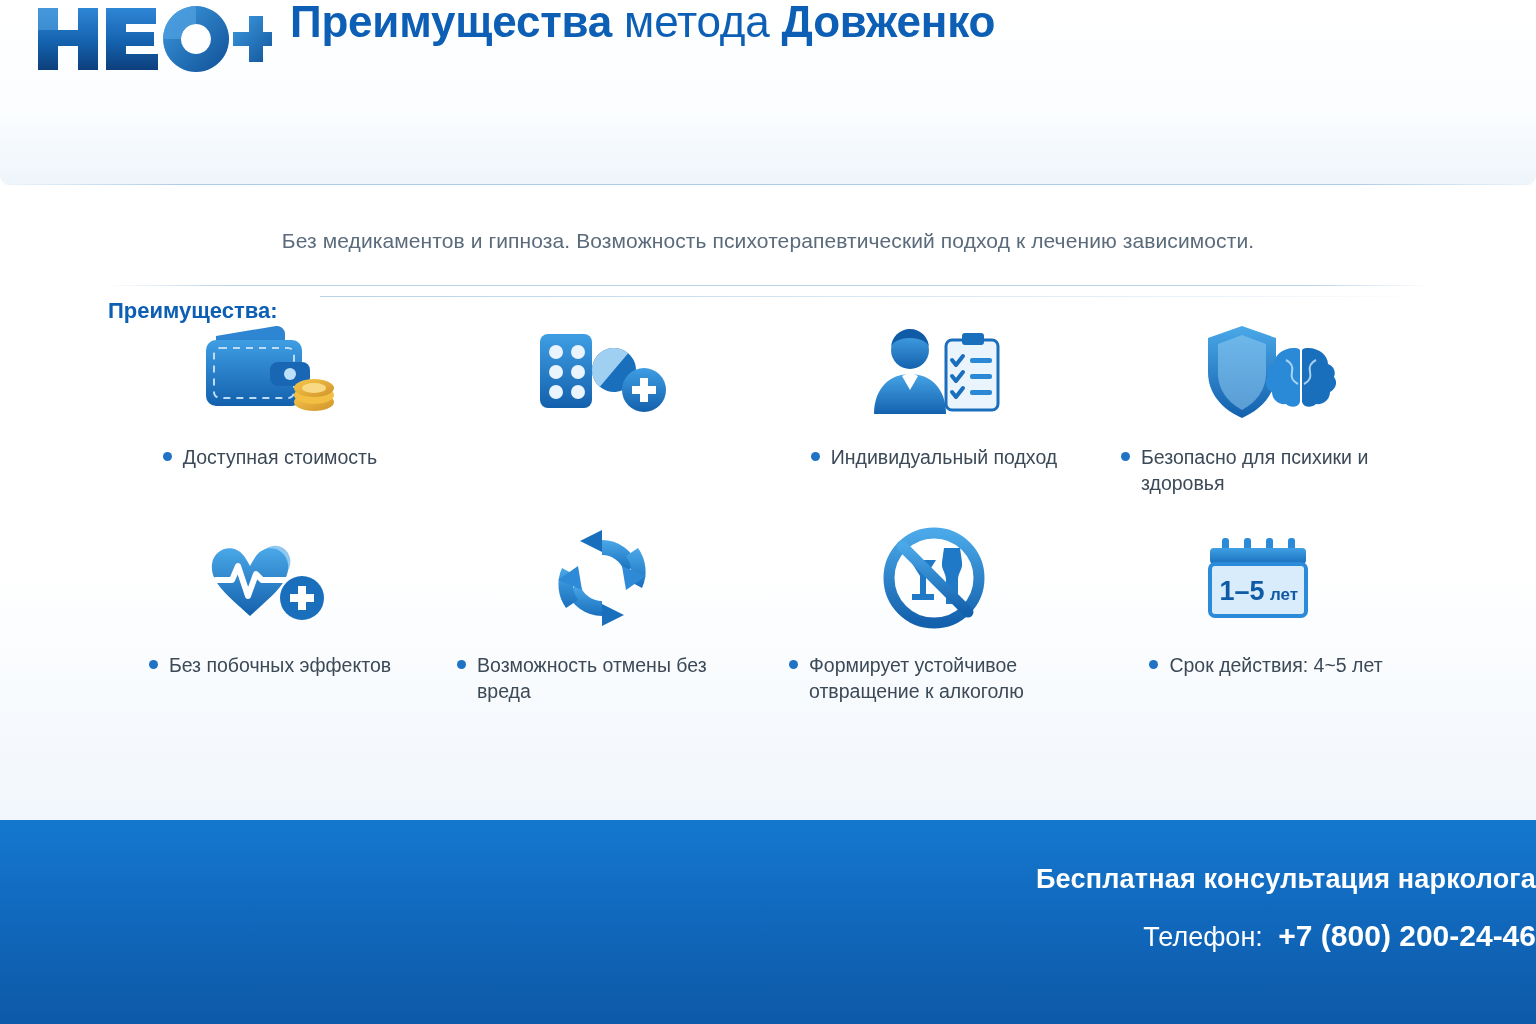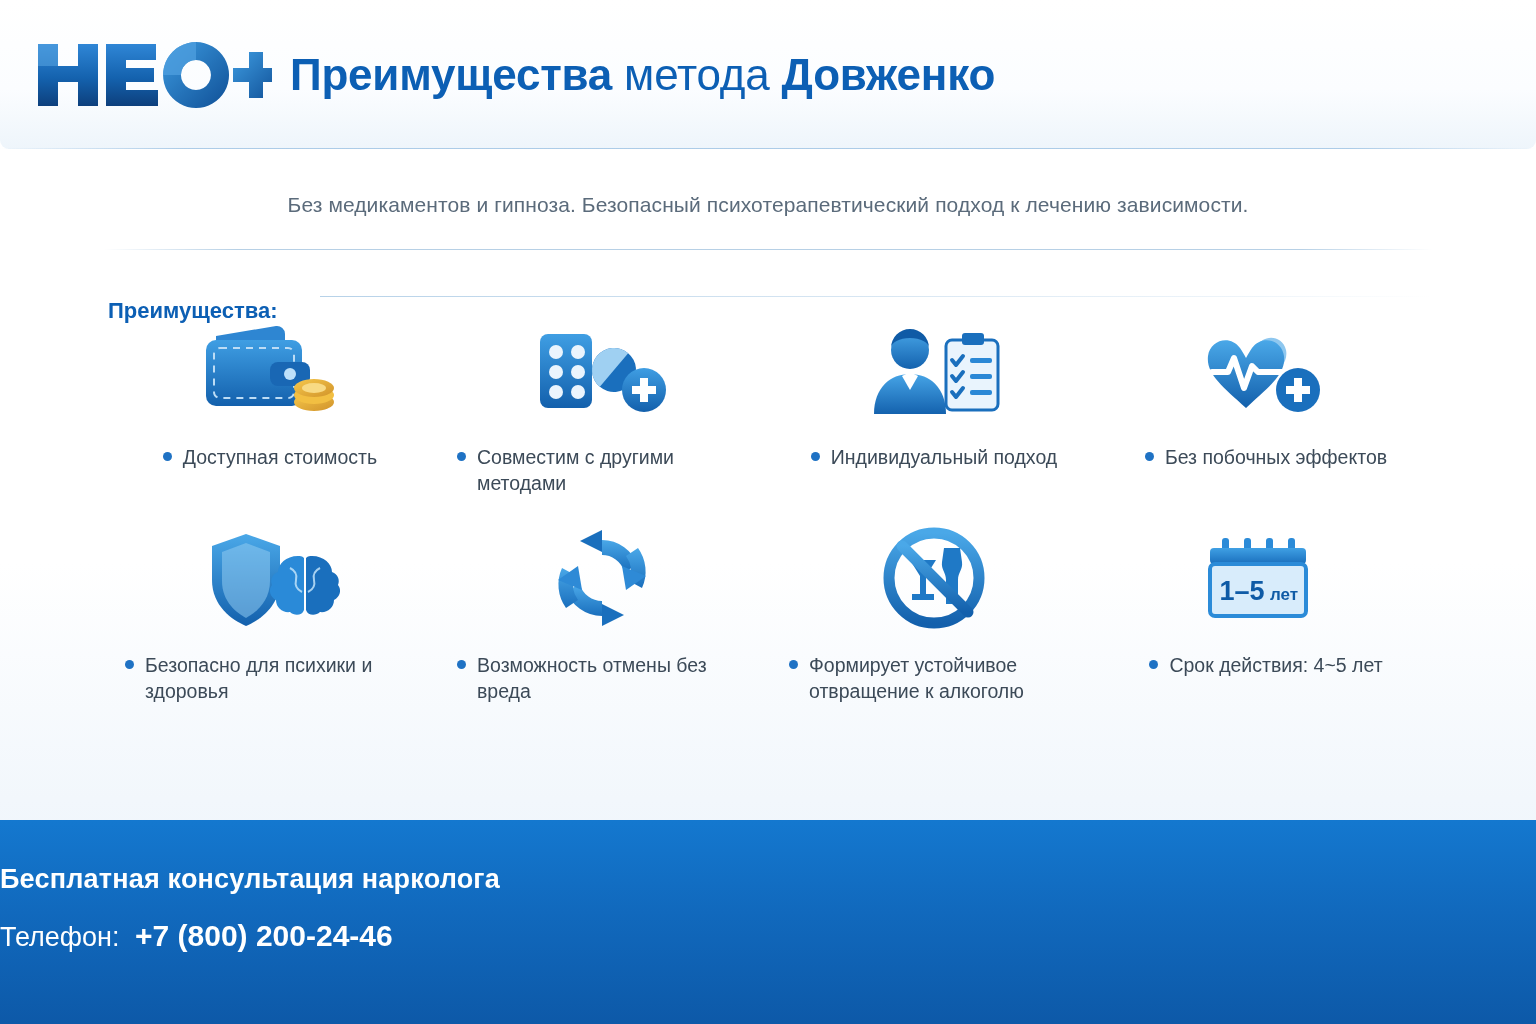--- a/index.html
+++ b/index.html
@@ -17,24 +17,23 @@
     position: relative;
     width: 1536px;
     height: 1024px;
     background: linear-gradient(180deg, #ffffff 0%, #ffffff 55%, #f2f7fc 78%, #e8f1fa 100%);
     overflow: hidden;
   }
 
   
   .header {
     position: relative;
-    height: 149px;
+    height: 185px;
     background: linear-gradient(180deg, #ffffff 0%, #fbfdff 60%, #eef5fb 100%);
     display: flex;
-    align-items: center;
     padding-left: 36px;
     box-sizing: border-box;
     border-radius: 9px;
   }
   .header::after {
     content: "";
     position: absolute;
     left: 0; right: 0; bottom: 0;
     height: 1px;
     background: linear-gradient(90deg, rgba(180,205,230,0) 0%, rgba(150,190,225,0.75) 12%, rgba(150,190,225,0.75) 88%, rgba(180,205,230,0) 100%);
@@ -141,21 +140,21 @@
 
   
   .footer {
     position: absolute;
     left: 0;
     bottom: 0;
     width: 1536px;
     height: 204px;
     background: linear-gradient(180deg, #1478cf 0%, #1169bd 45%, #0d59a8 100%);
     color: #ffffff;
-    text-align: left;
+    text-align: right;
     box-sizing: border-box;
     padding-top: 44px;
   }
   .footer-title {
     font-size: 27px;
     font-weight: bold;
     letter-spacing: 0.2px;
   }
   .footer-phone {
     margin-top: 24px;
@@ -198,21 +197,21 @@
     </div>
 
     <div class="header-title">
       <span class="b">Преимущества</span>
       <span class="n">метода</span>
       <span class="b">Довженко</span>
     </div>
   </div>
 
   <div class="subtitle-wrap">
-    <div class="subtitle">Без медикаментов и гипноза. Безопасный психотерапевтический подход к лечению зависимости.</div>
+    <div class="subtitle">Без медикаментов и гипноза. Возможность психотерапевтический подход к лечению зависимости.</div>
     <div class="divider"></div>
   </div>
 
   <div class="section-label">Преимущества:</div>
   <div class="section-rule"></div>
 
   <div class="grid">
 
     <div class="cell">
       <div class="icon-box">
@@ -260,24 +259,20 @@
           <circle cx="60" cy="54" r="7" fill="#eaf4fd"></circle>
           <circle cx="38" cy="74" r="7" fill="#eaf4fd"></circle>
           <circle cx="60" cy="74" r="7" fill="#eaf4fd"></circle>
           <g transform="rotate(40 96 52)">
             <rect x="74" y="30" width="44" height="44" rx="22" fill="#1a6fbd"></rect>
             <path d="M74 52 a22 22 0 0 1 22 -22 h0 v44 h0 a22 22 0 0 1 -22 -22 Z" fill="#9fd0f2"></path>
           </g>
           <circle cx="126" cy="72" r="22" fill="url(#p1)"></circle>
           <path d="M122 60 h8 v8 h8 v8 h-8 v8 h-8 v-8 h-8 v-8 h8 Z" fill="#ffffff"></path>
         </svg>
-      </div>
-      <div class="cell-label">
-        <span class="bullet"></span>
-        <span>Совместим с другими методами</span>
       </div>
     </div>
 
     <div class="cell">
       <div class="icon-box">
         <svg width="168" height="112" viewBox="0 0 168 112" xmlns="http://www.w3.org/2000/svg">
           <defs>
             <linearGradient id="d1" x1="0" y1="0" x2="0" y2="1">
               <stop offset="0%" stop-color="#46a4e6"></stop>
                 <stop offset="100%" stop-color="#1462ae"></stop>
@@ -305,62 +300,62 @@
       <div class="cell-label">
         <span class="bullet"></span>
         <span>Индивидуальный подход</span>
       </div>
     </div>
 
     <div class="cell">
       <div class="icon-box">
         <svg width="168" height="112" viewBox="0 0 168 112" xmlns="http://www.w3.org/2000/svg">
           <defs>
+            <linearGradient id="s1" x1="0" y1="0" x2="0" y2="1">
+              <stop offset="0%" stop-color="#4aa8e8"></stop>
+                <stop offset="100%" stop-color="#1360ac"></stop>
+            </linearGradient>
+          </defs>
+          <path d="M26 20 l34 -12 l34 12 v34 c0 26 -20 40 -34 46 c-14 -6 -34 -20 -34 -46 Z" fill="url(#s1)"></path>
+          <path d="M36 26 l24 -9 l24 9 v29 c0 21 -15 32 -24 37 c-9 -5 -24 -16 -24 -37 Z" fill="#8fcaf0" opacity="0.55"></path>
+          <g fill="#2a8ad8">
+            <path d="M112 30 c-12 0 -20 8 -20 16 c-6 2 -8 8 -6 13 c-4 5 -2 12 4 15 c0 8 7 13 14 12 c4 4 12 4 14 -2 V32 c-2 -2 -4 -2 -6 -2 Z"></path>
+            <path d="M126 30 c12 0 20 8 20 16 c6 2 8 8 6 13 c4 5 2 12 -4 15 c0 8 -7 13 -14 12 c-4 4 -12 4 -14 -2 V32 c2 -2 4 -2 6 -2 Z" fill="#1a6fbd"></path>
+          </g>
+          <g stroke="#bfe2fa" stroke-width="2" fill="none" opacity="0.85">
+            <path d="M104 42 q8 4 6 12 q-2 8 6 12"></path>
+            <path d="M134 42 q-8 4 -6 12 q2 8 -6 12"></path>
+          </g>
+        </svg>
+      </div>
+      <div class="cell-label">
+        <span class="bullet"></span>
+        <span>Безопасно для психики и здоровья</span>
+      </div>
+    </div>
+
+    <div class="cell">
+      <div class="icon-box">
+        <svg width="168" height="112" viewBox="0 0 168 112" xmlns="http://www.w3.org/2000/svg">
+          <defs>
             <linearGradient id="h1" x1="0" y1="0" x2="0" y2="1">
               <stop offset="0%" stop-color="#4aa8e8"></stop>
                 <stop offset="100%" stop-color="#1360ac"></stop>
             </linearGradient>
           </defs>
           <path d="M74 30 c6 -14 26 -14 30 2 c3 14 -12 26 -24 38 c-2 -3 -4 -5 -6 -7 Z" fill="#8ec7ef"></path>
           <path d="M64 90 C40 68 24 56 26 38 c2 -16 22 -22 32 -8 c2 3 4 6 6 10 c2 -4 4 -7 6 -10 c10 -14 30 -8 32 8 c2 18 -14 30 -38 52 Z" fill="url(#h1)"></path>
           <path d="M30 54 h16 l6 -14 l10 30 l8 -22 l6 6 h26" stroke="#ffffff" stroke-width="6" fill="none" stroke-linejoin="round" stroke-linecap="round"></path>
           <circle cx="116" cy="72" r="22" fill="#1a6fbd"></circle>
           <path d="M112 60 h8 v8 h8 v8 h-8 v8 h-8 v-8 h-8 v-8 h8 Z" fill="#ffffff"></path>
         </svg>
       </div>
       <div class="cell-label">
         <span class="bullet"></span>
         <span>Без побочных эффектов</span>
-      </div>
-    </div>
-
-    <div class="cell">
-      <div class="icon-box">
-        <svg width="168" height="112" viewBox="0 0 168 112" xmlns="http://www.w3.org/2000/svg">
-          <defs>
-            <linearGradient id="s1" x1="0" y1="0" x2="0" y2="1">
-              <stop offset="0%" stop-color="#4aa8e8"></stop>
-                <stop offset="100%" stop-color="#1360ac"></stop>
-            </linearGradient>
-          </defs>
-          <path d="M26 20 l34 -12 l34 12 v34 c0 26 -20 40 -34 46 c-14 -6 -34 -20 -34 -46 Z" fill="url(#s1)"></path>
-          <path d="M36 26 l24 -9 l24 9 v29 c0 21 -15 32 -24 37 c-9 -5 -24 -16 -24 -37 Z" fill="#8fcaf0" opacity="0.55"></path>
-          <g fill="#2a8ad8">
-            <path d="M112 30 c-12 0 -20 8 -20 16 c-6 2 -8 8 -6 13 c-4 5 -2 12 4 15 c0 8 7 13 14 12 c4 4 12 4 14 -2 V32 c-2 -2 -4 -2 -6 -2 Z"></path>
-            <path d="M126 30 c12 0 20 8 20 16 c6 2 8 8 6 13 c4 5 2 12 -4 15 c0 8 -7 13 -14 12 c-4 4 -12 4 -14 -2 V32 c2 -2 4 -2 6 -2 Z" fill="#1a6fbd"></path>
-          </g>
-          <g stroke="#bfe2fa" stroke-width="2" fill="none" opacity="0.85">
-            <path d="M104 42 q8 4 6 12 q-2 8 6 12"></path>
-            <path d="M134 42 q-8 4 -6 12 q2 8 -6 12"></path>
-          </g>
-        </svg>
-      </div>
-      <div class="cell-label">
-        <span class="bullet"></span>
-        <span>Безопасно для психики и здоровья</span>
       </div>
     </div>
 
     <div class="cell">
       <div class="icon-box">
         <svg width="168" height="112" viewBox="0 0 168 112" xmlns="http://www.w3.org/2000/svg">
           <defs>
             <linearGradient id="c1" x1="0" y1="0" x2="0" y2="1">
               <stop offset="0%" stop-color="#4aa8e8"></stop>
                 <stop offset="100%" stop-color="#1a6fbd"></stop>

